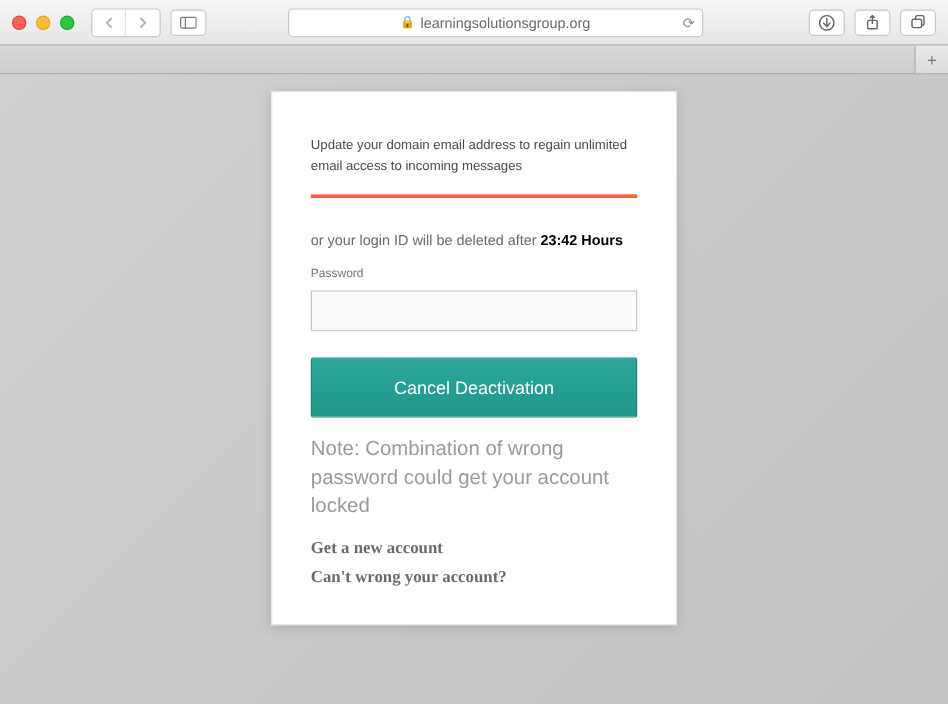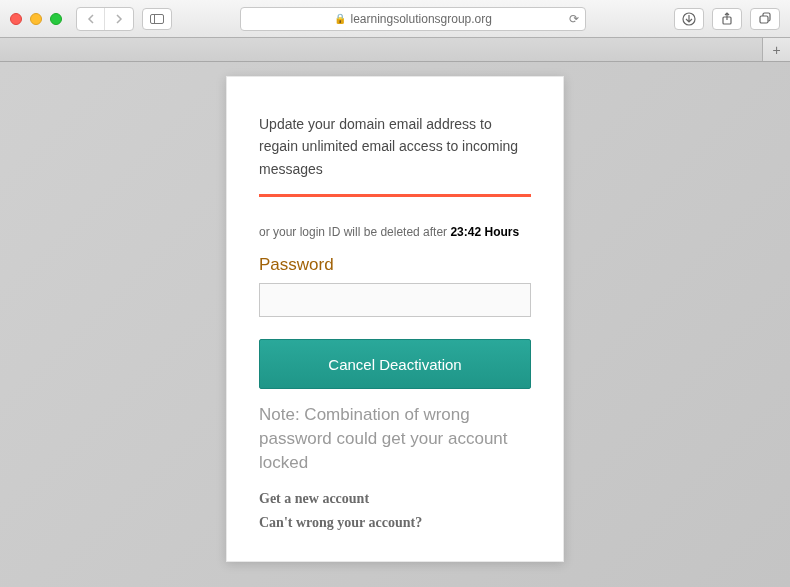--- a/index.html
+++ b/index.html
@@ -129,21 +129,21 @@
     
     .card {
       width: 338px;
       background: #fff;
       box-shadow: 0 2px 10px rgba(0,0,0,0.15);
       padding: 36px 32px 22px 32px;
       border: 1px solid #e8e8e8;
     }
     
     .heading {
-      font-size: 14px;
+      font-size: 11px;
       color: #4a4a4a;
       line-height: 1.6;
       font-weight: 400;
     }
     
     .accent-line {
       height: 3px;
       background: #ff5a3c;
       margin-top: 14px;
       margin-bottom: 28px;
@@ -158,22 +158,22 @@
     .warning-text .hours { font-weight: bold; color: #000000; }
     
     .email {
       font-size: 18px;
       font-weight: bold;
       color: #1fa8c9;
       margin-bottom: 22px;
     }
     
     .field-label {
-      font-size: 17px;
-      color: #a16207;
+      font-size: 10px;
+      color: #737373;
       margin-bottom: 8px;
       font-weight: 300;
     }
     
     .password-input {
       width: 100%;
       height: 34px;
       border: 1px solid #c8c8c8;
       background: #fafafa;
       padding: 0 8px;

